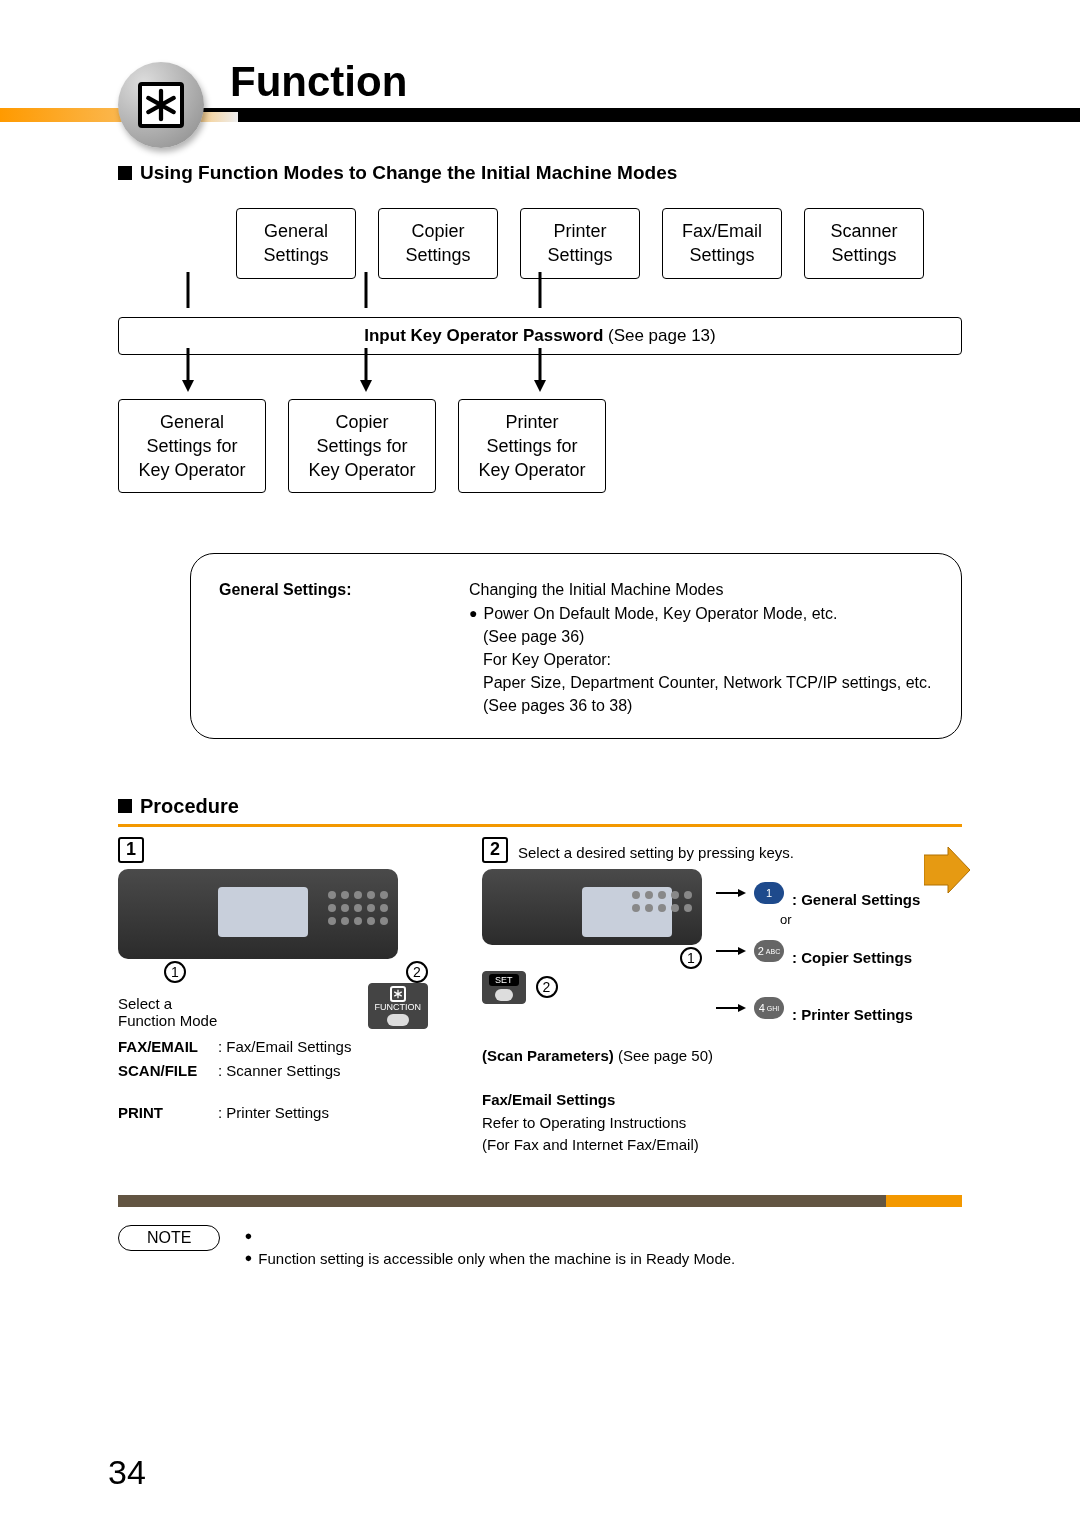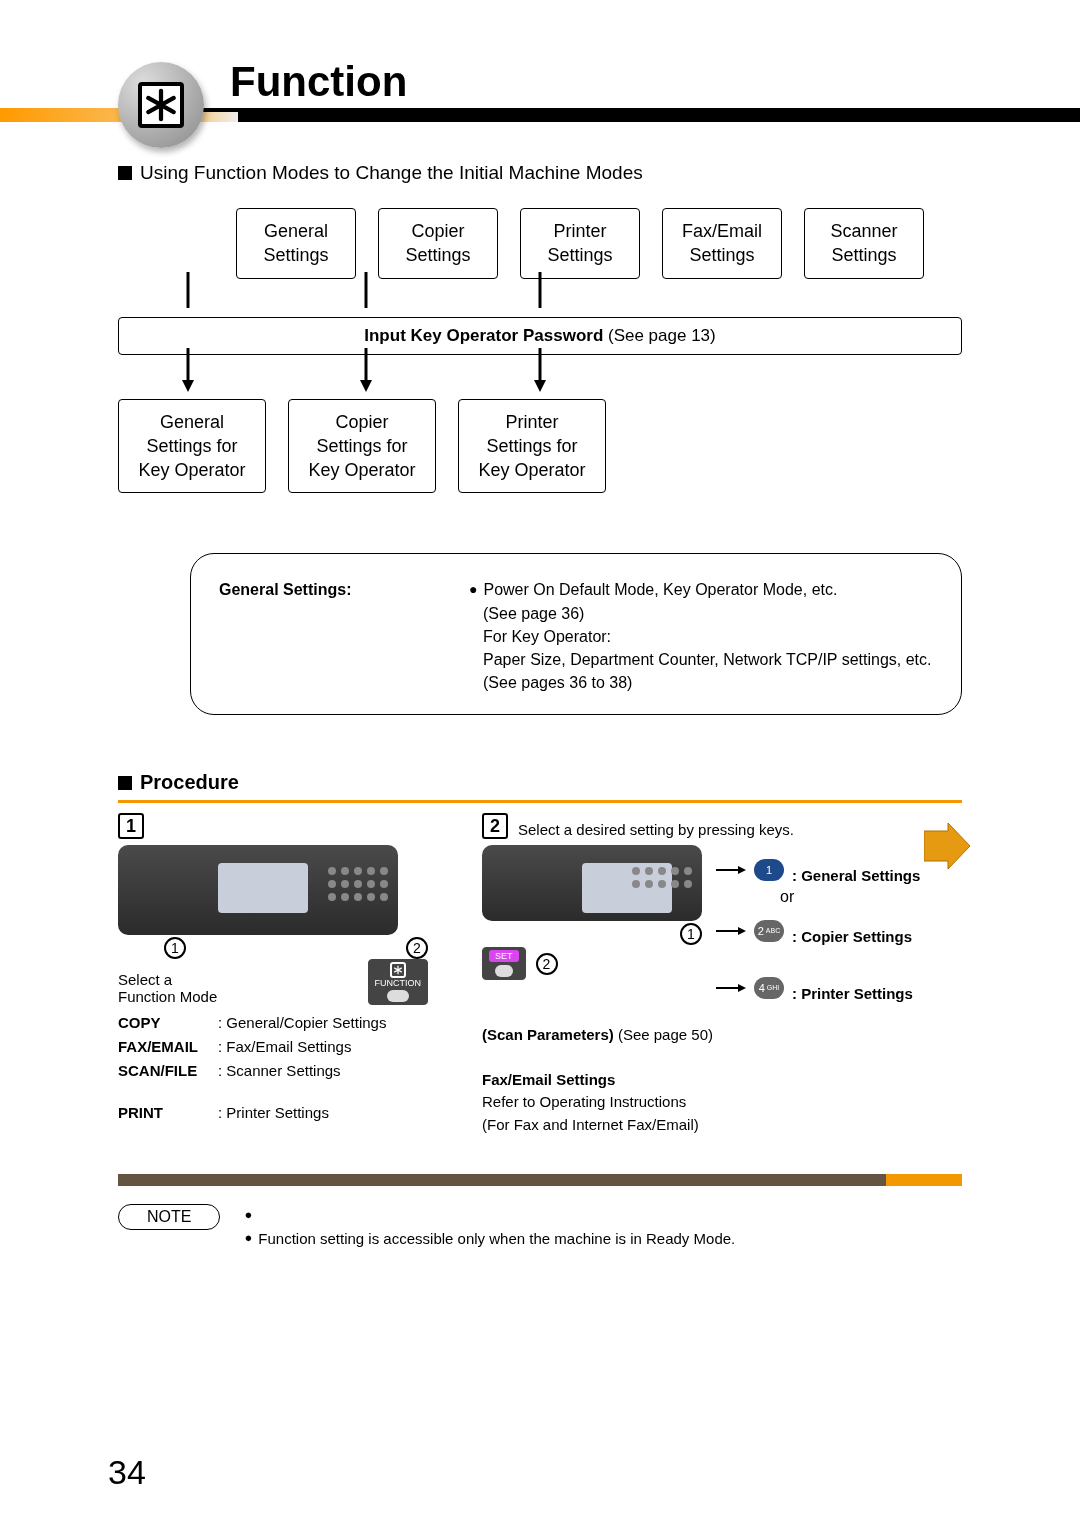--- a/index.html
+++ b/index.html
@@ -39,21 +39,21 @@
     display: flex; align-items: center;
     border-bottom: 4px solid #000;
     position: relative;
   }
   .title-bar h1 { font-size: 42px; font-weight: bold; }
 
   
   .section-h {
     margin: 40px 0 24px 118px;
     font-size: 19px;
-    font-weight: normal;
+    font-weight: bold;
     display: flex; align-items: center; gap: 8px;
   }
   .section-h .sq { width: 14px; height: 14px; background: #000; display:inline-block; }
 
   
   .top-row {
     margin: 0 118px;
     display: flex;
     gap: 22px;
     position: relative;
@@ -161,32 +161,32 @@
   }
   .func-key .symb{width:16px;height:16px;border:2px solid #fff;display:flex;align-items:center;justify-content:center;border-radius:3px;}
   .func-key .symb svg{width:10px;height:10px;}
   .func-key .btn{width:22px;height:12px;background:#ddd;border-radius:10px;margin-top:2px;}
   .step2 { flex:1; font-size: 15px; position:relative; }
   .step2 .panel-img{width:220px;height:76px;}
   .set-key{
     display:inline-flex; flex-direction:column; align-items:center;
     border:1px solid #444; border-radius:4px; padding:2px 6px; background:#444;color:#fff;font-size:10px;
   }
-  .set-key .lbl{background:#d946ef;padding:1px 6px;border-radius:3px;font-size:9px;}
+  .set-key .lbl{background:#000000;padding:1px 6px;border-radius:3px;font-size:9px;}
   .set-key .btn{width:18px;height:12px;background:#ddd;border-radius:10px;margin-top:3px;}
   .num-key{
     display:inline-flex;align-items:center;justify-content:center;
     width:30px;height:22px;border-radius:11px;background:#666;color:#fff;font-size:11px;
     gap:2px;
   }
   .num-key.blue{background:#1e4a8c;}
   .key-line{display:flex;align-items:center;gap:8px;margin-top:10px;font-size:15px;}
   .key-line .arrow{flex:0 0 30px;}
   .key-line .lbl{font-weight:bold;margin-top:12px;}
-  .or-txt{font-size:16px;margin-left:64px;margin-top:4px;}
+  .or-txt{font-size:13px;margin-left:64px;margin-top:4px;}
   .sub-block{margin-top:22px;font-size:15px;line-height:1.5;}
   .sub-block .b{font-weight:bold;}
   .big-arrow {
     position:absolute;
     width:46px; height:46px;
   }
   .big-arrow.a1{left:408px;top:50px;}
   .big-arrow.a2{right:-8px;top:10px;}
 
   
@@ -272,20 +272,21 @@
     <div class="box"><span>General<br>Settings for<br>Key Operator</span></div>
     <div class="box"><span>Copier<br>Settings for<br>Key Operator</span></div>
     <div class="box"><span>Printer<br>Settings for<br>Key Operator</span></div>
   </div>
 </div>
 
 <div class="detail-box">
   <div class="detail-row">
     <div class="lab">General Settings:</div>
     <div class="txt">
+      <div>Changing the Initial Machine Modes</div>
       <div class="bullet-line">
           <span class="bullet-dot">●</span>
           <span>Power On Default Mode, Key Operator Mode, etc.</span>
         </div>
       <div style="padding-left:14px;">(See page 36)</div>
       <div style="padding-left:14px;">For Key Operator:</div>
       <div style="padding-left:14px;">Paper Size, Department Counter, Network TCP/IP settings, etc.</div>
       <div style="padding-left:14px;">(See pages 36 to 38)</div>
     </div>
   </div>
@@ -338,21 +339,20 @@
         <div class="symb">
             <svg viewBox="0 0 24 24">
               <path d="M12 2v20M3 7l18 10M3 17L21 7" stroke="#fff" stroke-width="3"></path>
             </svg>
           </div>
         <span>FUNCTION</span>
         <div class="btn"></div>
       </div>
     </div>
     <div class="modes">
-      <div><span class="ml">COPY</span><span>: General/Copier Settings</span></div>
       <div><span class="ml">FAX/EMAIL</span><span>: Fax/Email Settings</span></div>
       <div><span class="ml">SCAN/FILE</span><span>: Scanner Settings</span></div>
       <div style="margin-top:18px;"><span class="ml">PRINT</span><span>: Printer Settings</span></div>
     </div>
   </div>
 
   <div class="step2">
     <div style="display:flex;align-items:center;gap:10px;">
       <span class="step-num">2</span>
       <span>Select a desired setting by pressing keys.</span>

